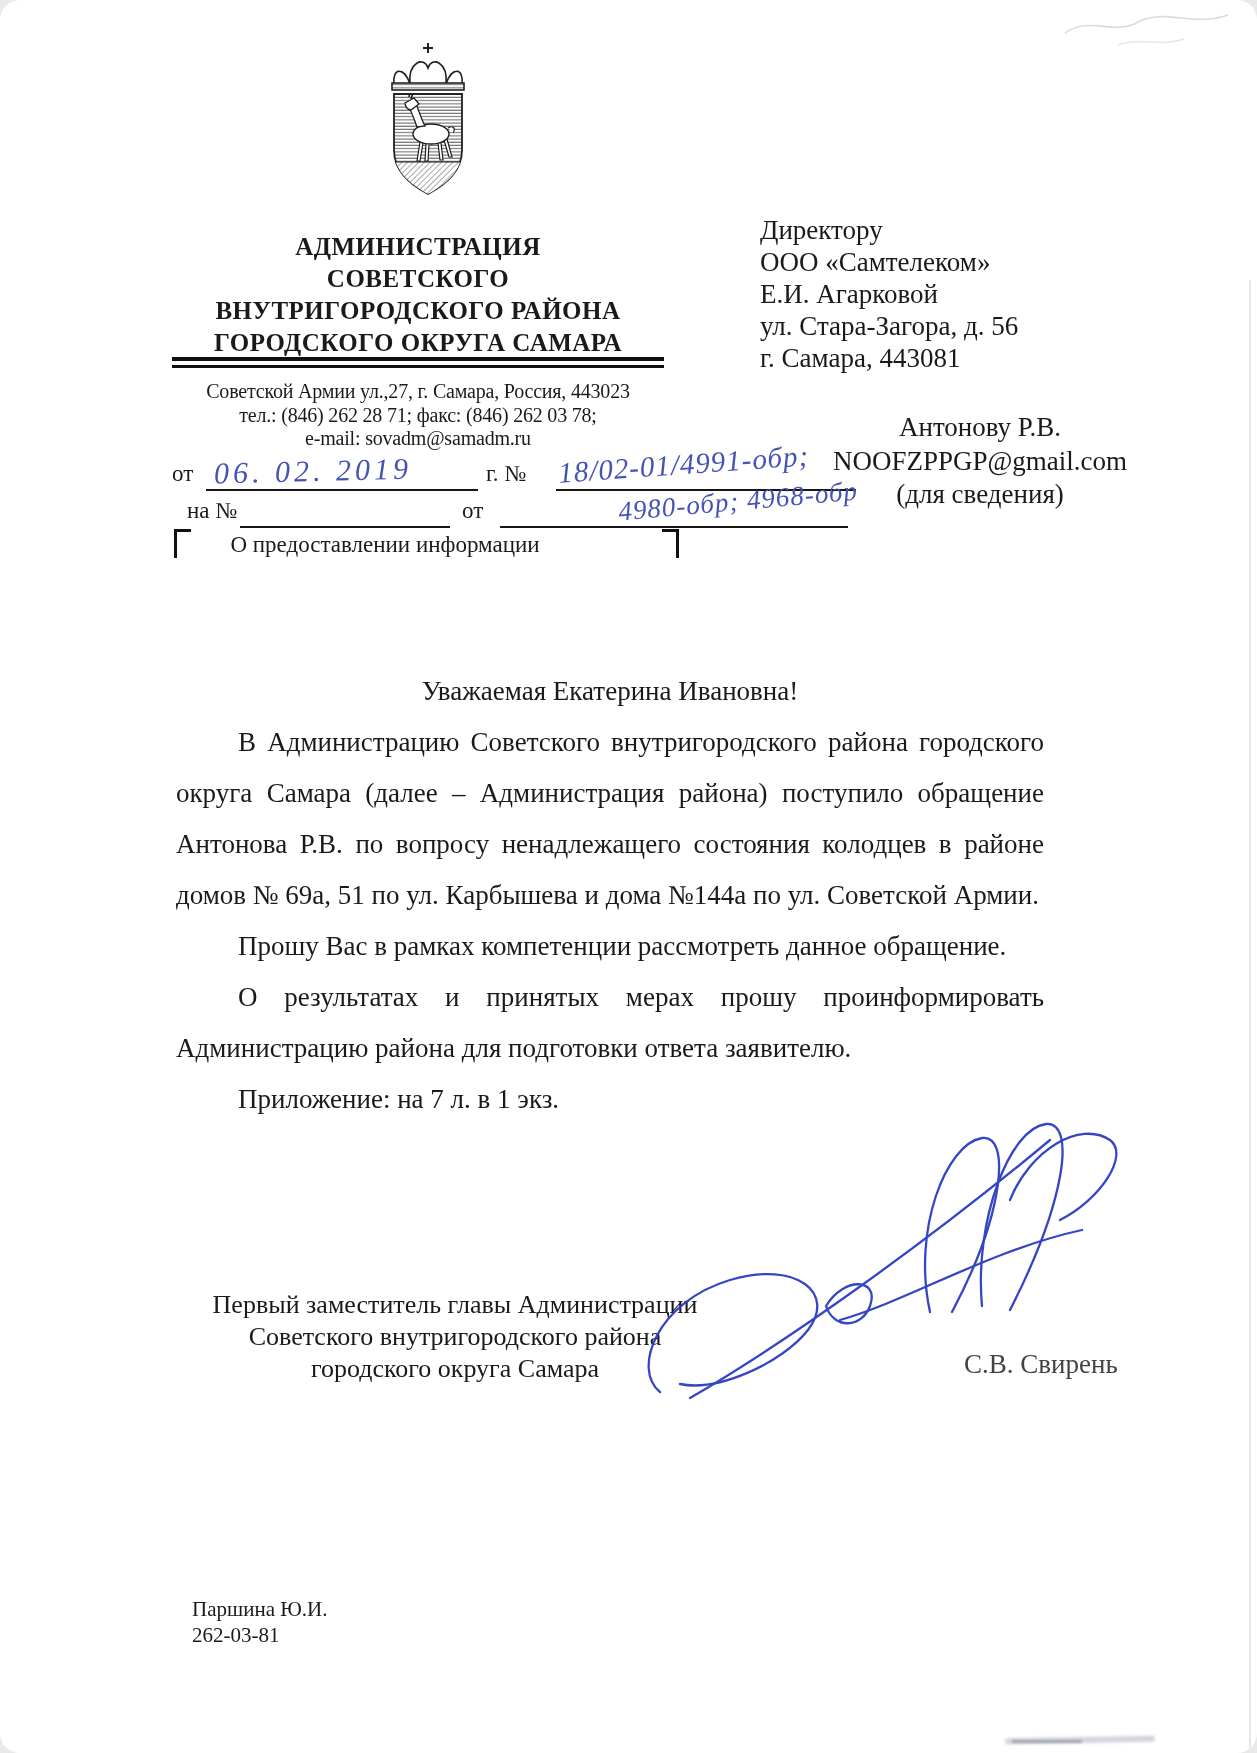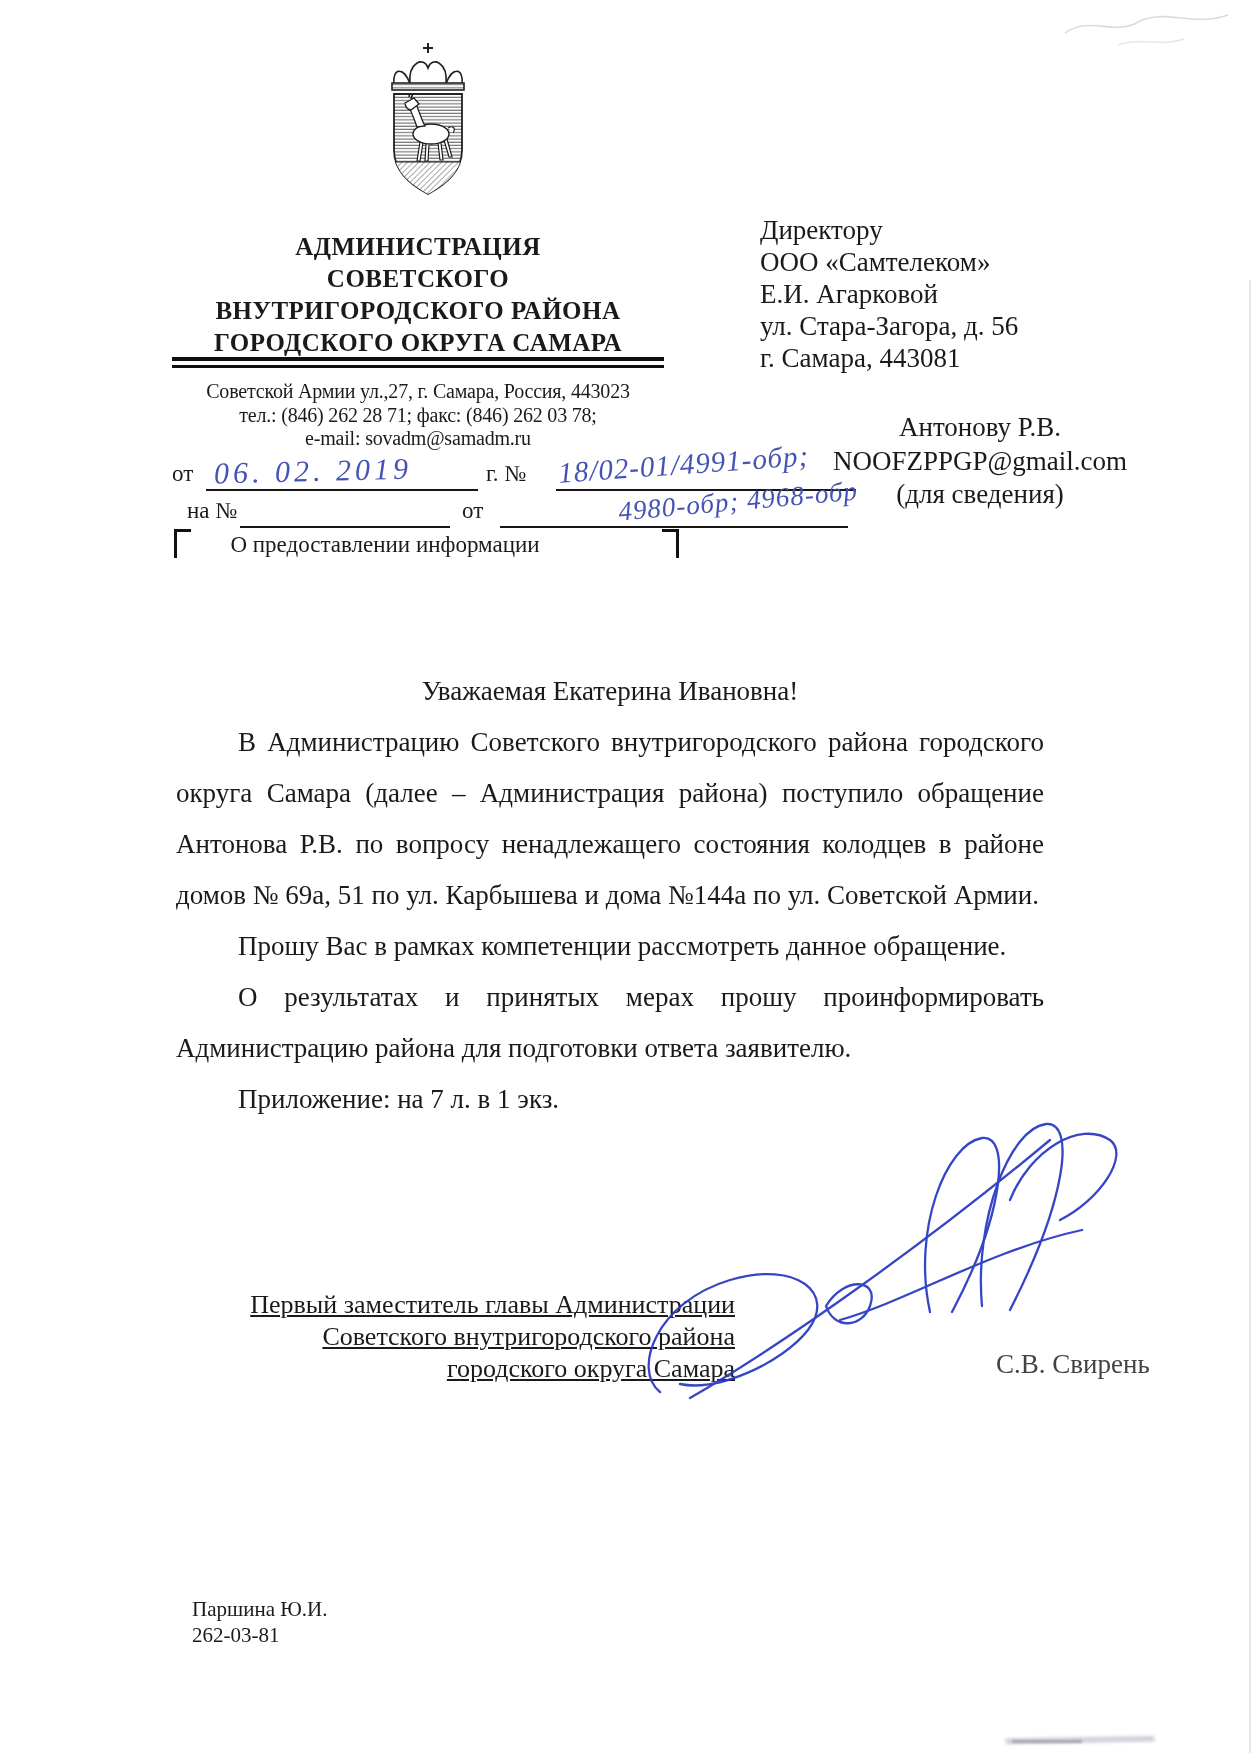--- a/index.html
+++ b/index.html
@@ -6,20 +6,21 @@
     --handwriting-blue:#4553b4;
     --signature-blue:#2b3cc4;
     --ink:#1a1a1a;
   }
   html,body{margin:0;padding:0;background:#e9e9e9;}
   .page{
     position:relative;width:1257px;height:1753px;margin:0 auto;
     background:#ffffff;color:var(--ink);
     font-family:"Liberation Serif", serif;
     overflow:hidden;
+    border-radius:20px;
   }
   .abs{position:absolute;}
   
   .org-block{left:168px;top:231px;width:500px;text-align:center;
     font-weight:bold;font-size:25px;line-height:32px;letter-spacing:.5px;}
   .divider{left:172px;top:357px;width:492px;height:4px;
     border-top:4px solid #101010;border-bottom:3px solid #101010;}
   .addr-block{left:168px;top:380px;width:500px;text-align:center;
     font-weight:normal;font-size:20px;line-height:23.5px;letter-spacing:-.2px;}
   .ref-label{font-size:23px;white-space:nowrap;}
@@ -35,22 +36,22 @@
     border-right:3px solid #111;border-top:3px solid #111;}
   .subject{left:195px;top:532px;width:380px;text-align:center;font-size:23px;}
   
   .rcpt{left:760px;top:214px;width:440px;text-align:left;font-size:27px;line-height:32px;}
   .rcpt2{left:760px;top:411px;width:440px;text-align:center;font-size:27px;line-height:33.5px;}
   
   .body-text{left:176px;top:666px;width:868px;font-size:27px;line-height:51px;}
   .salutation{text-align:center;}
   .body-text p{margin:0;text-align:justify;text-indent:62px;}
   
-  .sig-title{left:175px;top:1289px;width:560px;text-align:right;font-size:26px;line-height:32px;text-decoration:underline;}
-  .sig-name{left:996px;top:1349px;font-size:27px;color:#333;opacity:.92;white-space:nowrap;}
+  .sig-title{left:175px;top:1289px;width:560px;text-align:center;font-size:26px;line-height:32px;}
+  .sig-name{left:964px;top:1349px;font-size:27px;color:#333;opacity:.92;white-space:nowrap;}
   
   .footer{left:192px;top:1596px;font-size:21px;line-height:26px;}
   
   .edge-line{right:6px;top:280px;bottom:0;width:2px;background:#dfe0e3;opacity:.8;}
   .smudge{left:1005px;top:1737px;width:150px;height:6px;background:#b9bdc6;
     border-radius:3px;filter:blur(1.5px);opacity:.65;transform:rotate(-1deg);}
   .smudge-core{left:1012px;top:1740px;width:70px;height:3px;background:#8f949e;
     filter:blur(1px);opacity:.7;}
 </style>
 </head>

